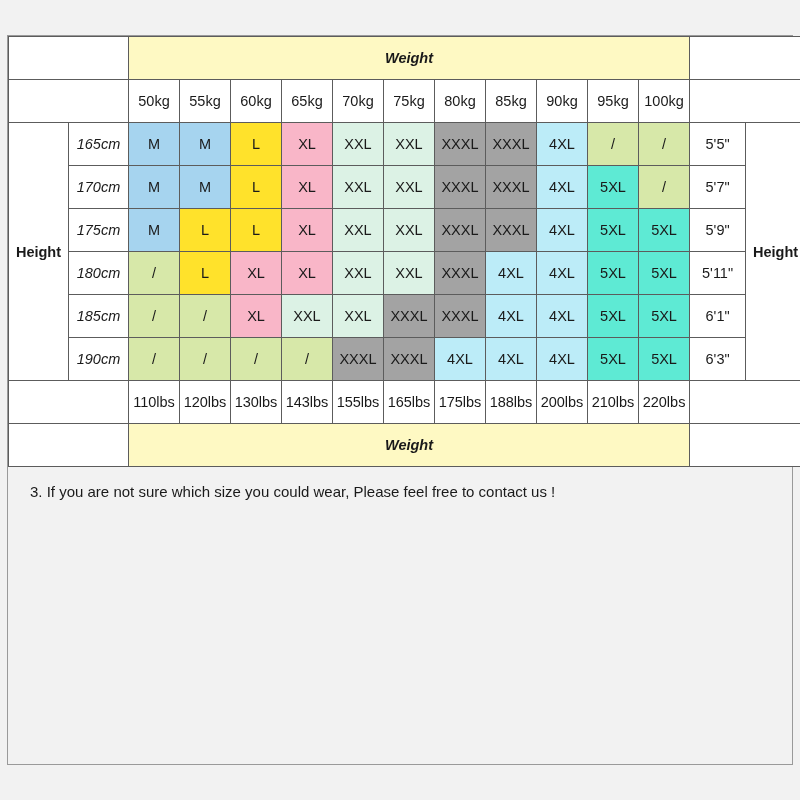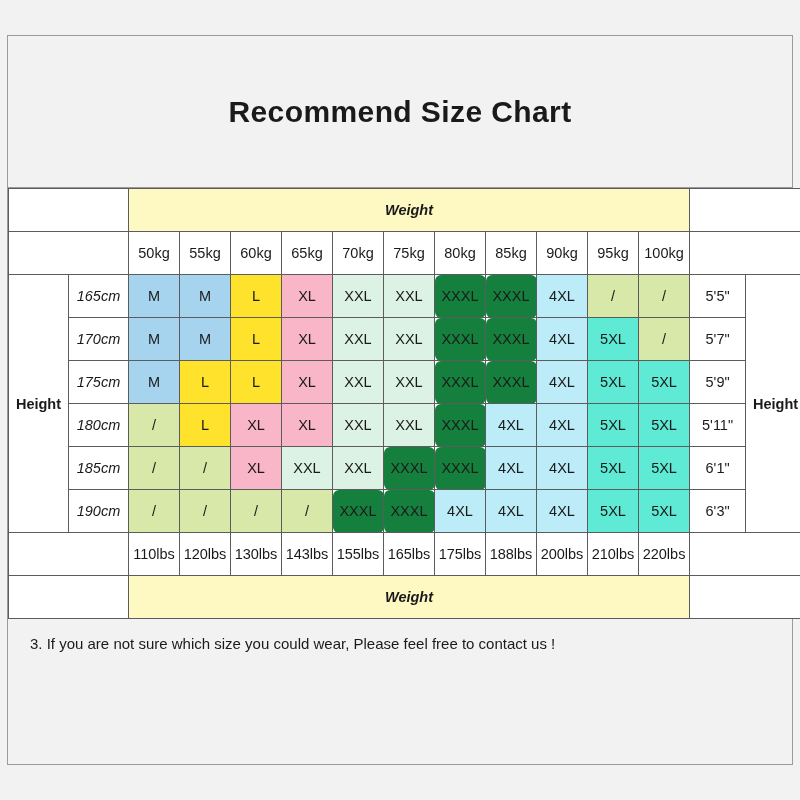--- a/index.html
+++ b/index.html
@@ -53,21 +53,21 @@
   td.bandlabel{font-weight:bold;font-size:15px;background:#fef9c3;font-style:italic;}
   td.kg,td.lbs{font-size:14.5px;background:#ffffff;}
   td.lbs{font-size:13.5px;margin-top:11px;}
   td.hcm{font-size:14.5px;background:#ffffff;font-style:italic;}
   td.hft{font-size:14.5px;background:#ffffff;}
   
   .s-M   {background:#a6d4ef;}
   .s-L   {background:#ffe22b;}
   .s-XL  {background:#f9b6c8;}
   .s-XXL {background:#dcf2e5;}
-  .s-XXXL{background:#15803d;border-radius:6px;}
+  .s-XXXL{background:#a3a3a3;}
   .s-4XL {background:#bcecf8;}
   .s-5XL {background:#5eead4;margin-left:21px;}
   .s-NA  {background:#d7e8a9;}
   
   .notes{background:#f2f2f2;}
   .note-row{
     height:48px;
     border-top:1px solid #5c5c5c;
     display:flex;align-items:center;
     padding-left:22px;
@@ -75,23 +75,20 @@
     font-size:15px;color:#1a1a1a;
   }
   .note-row:first-child{border-top:none;}
   .red{color:#f3403f;font-weight:bold;}
 </style>
 </head>
 <body>
 
 <div id="chart-frame">
 
-  <div class="title-band">
-    <span class="title-text">Recommend Size Chart</span>
-  </div>
 
   <table class="size-table">
     <colgroup>
       <col style="width:60px">
         <col style="width:60px">
       <col style="width:51px">
         <col style="width:51px">
         <col style="width:51px">
       <col style="width:51px">
         <col style="width:51px">

